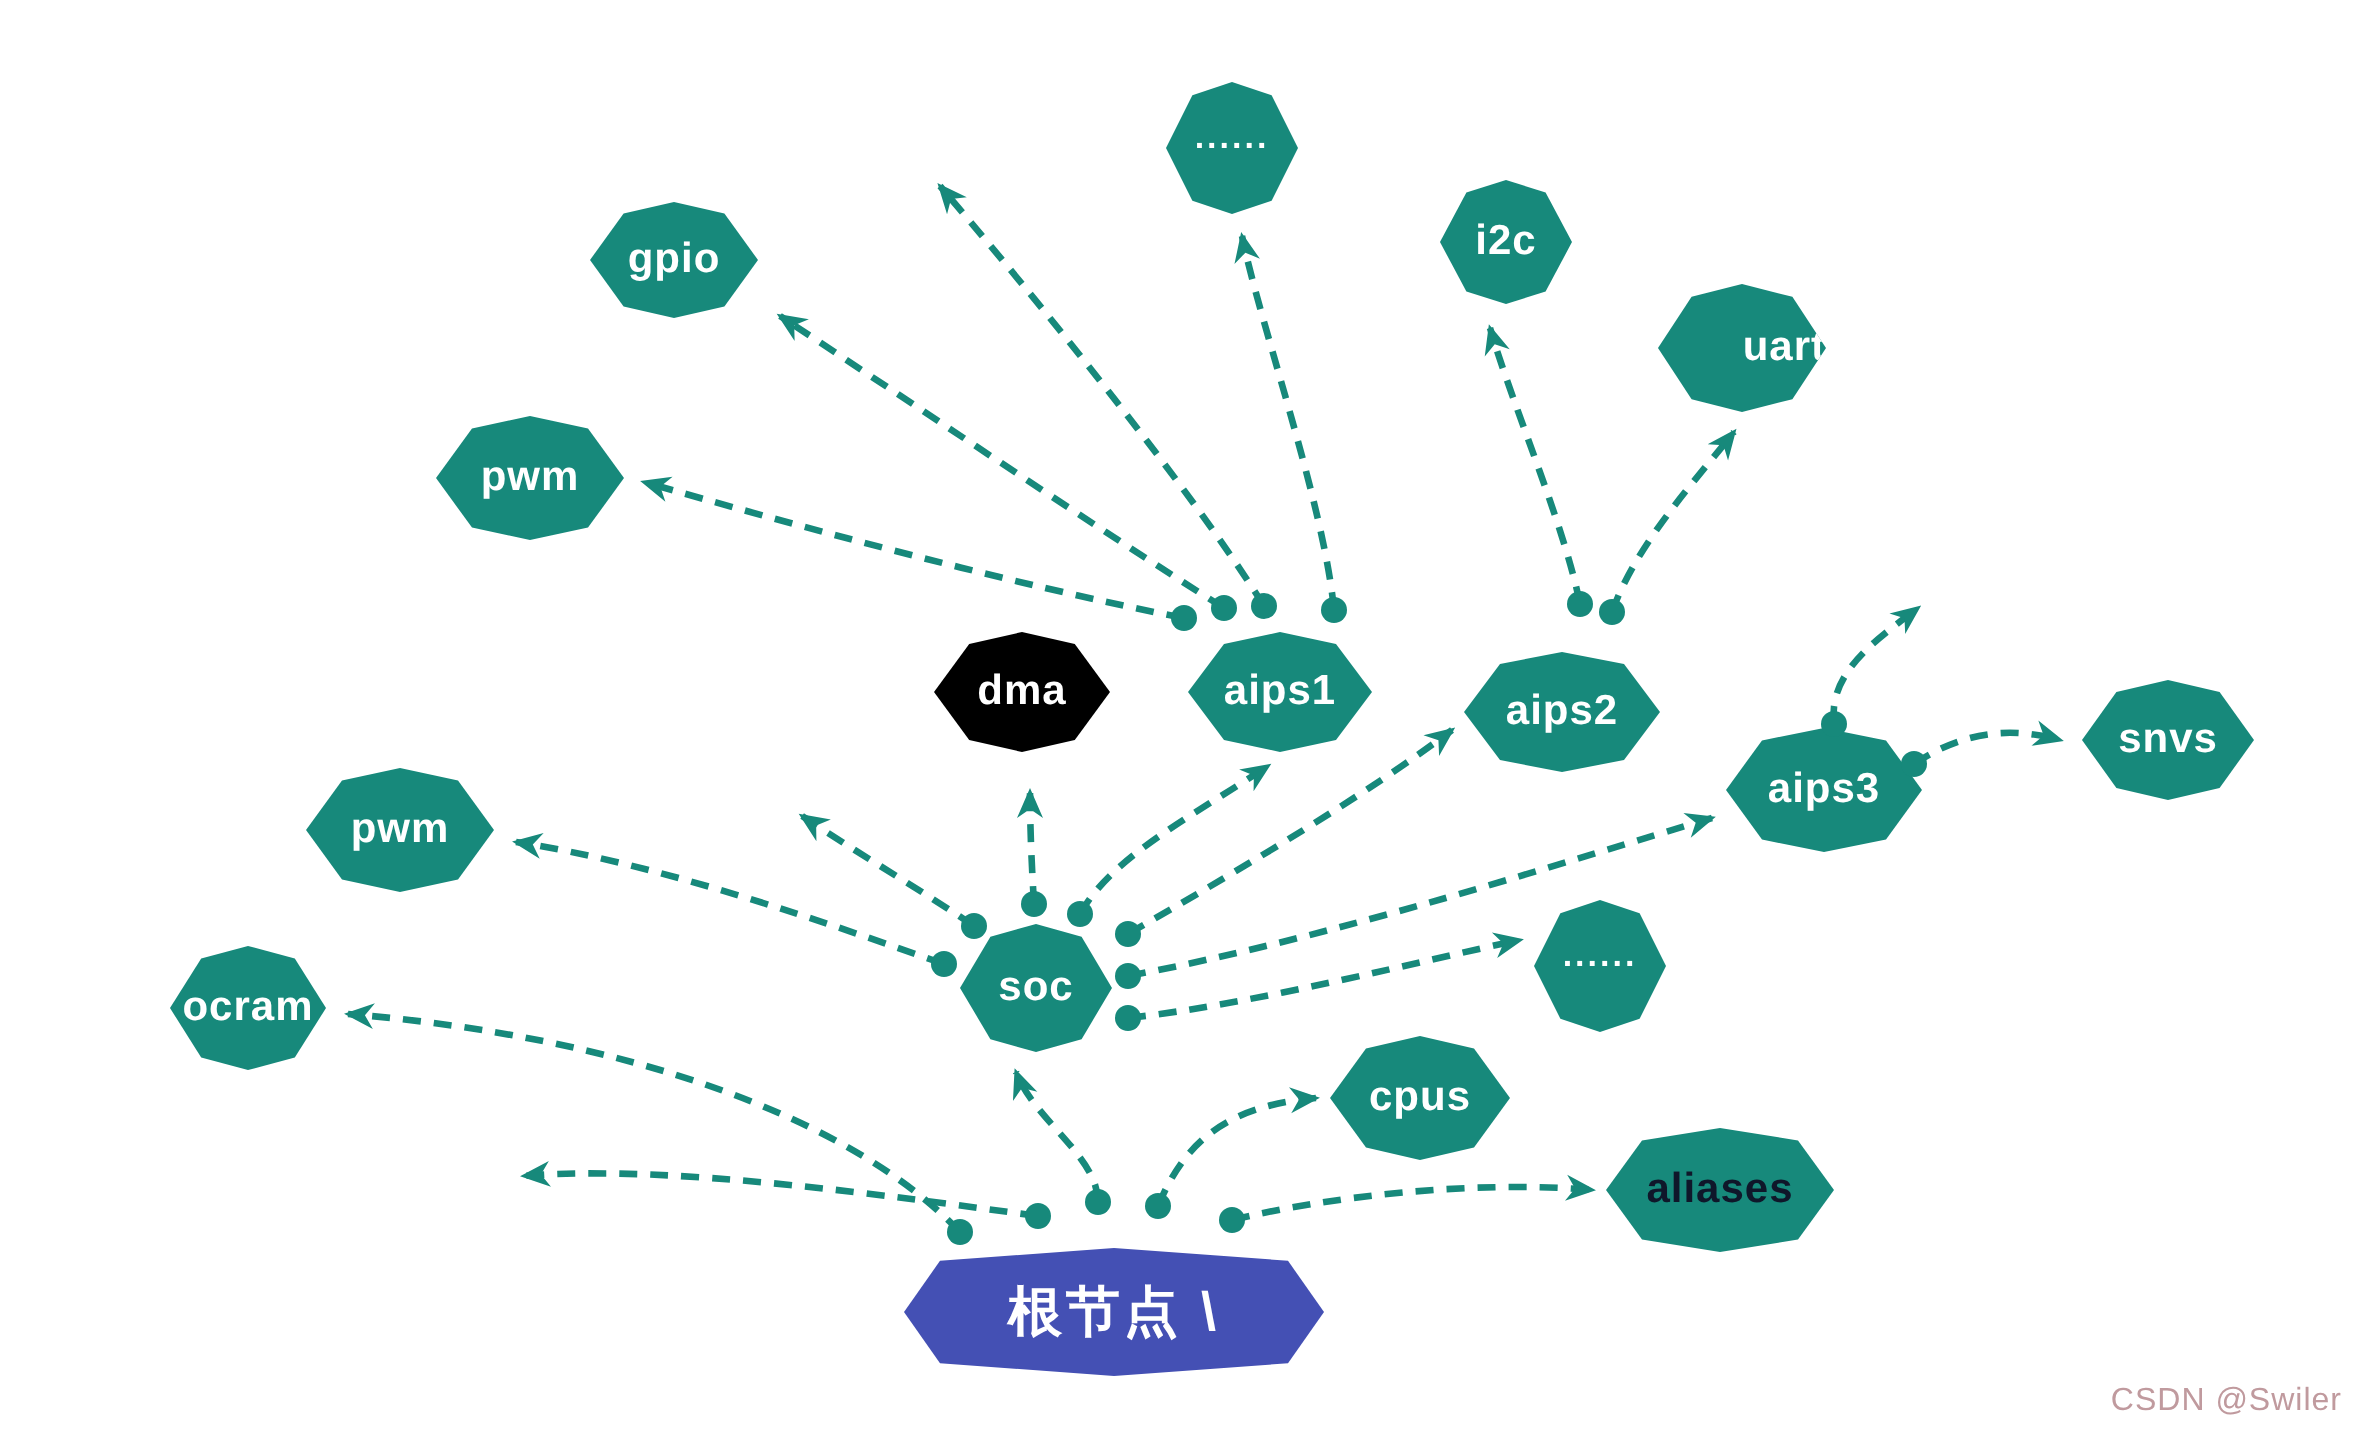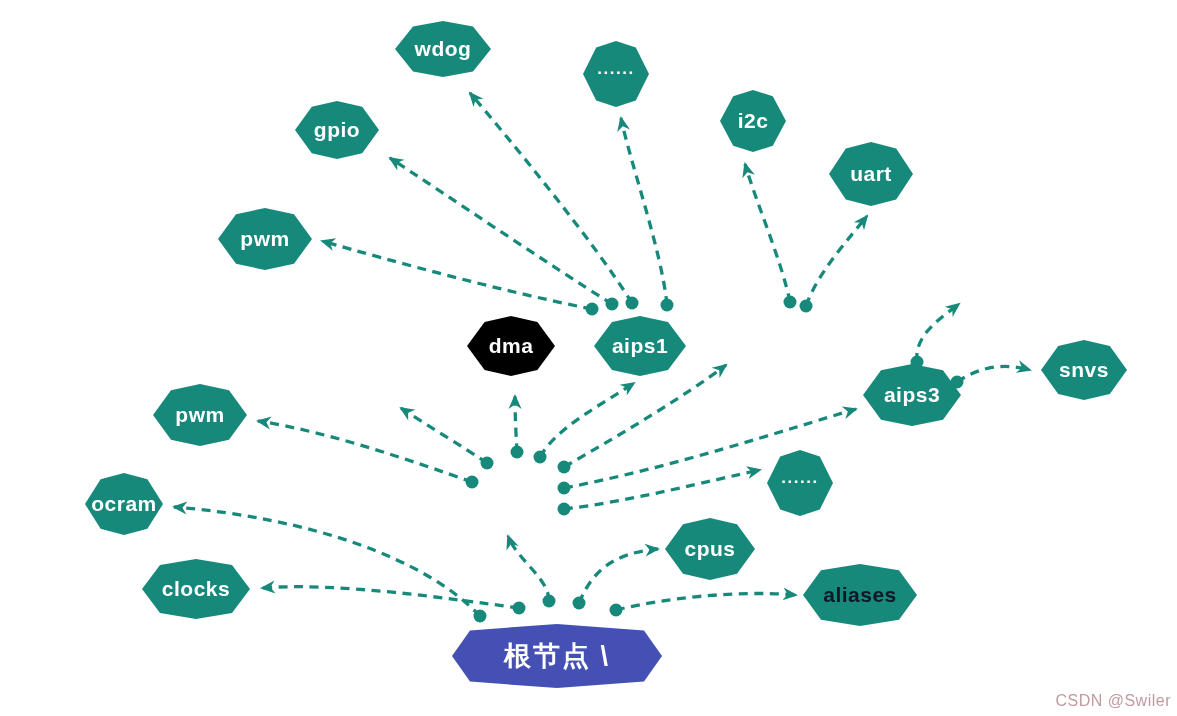--- a/index.html
+++ b/index.html
@@ -39,61 +39,61 @@
     font-size:16px;
     color:#c09a9e;
     letter-spacing:0.5px;
   }
 </style>
 </head>
 <body>
 
 <div id="stage" style="background: rgb(255, 255, 255);">
   <div id="node-layer">
-      <div class="node peripheral" style="left: 395px; top: 21px; width: 96px; height: 56px; background: rgb(23, 137, 123); color: rgb(255, 255, 255); clip-path: polygon(0px 28px, 18px 5.6px, 48px 0px, 78px 5.6px, 96px 28px, 78px 50.4px, 48px 56px, 18px 50.4px);">
-        <span class="node-label">wdog</span>
-      </div>
       <div class="node peripheral" style="left: 295px; top: 101px; width: 84px; height: 58px; background: rgb(23, 137, 123); color: rgb(255, 255, 255); clip-path: polygon(0px 29px, 16.8px 5.8px, 42px 0px, 67.2px 5.8px, 84px 29px, 67.2px 52.2px, 42px 58px, 16.8px 52.2px);">
         <span class="node-label">gpio</span>
       </div>
       <div class="node ellipsis" style="left: 583px; top: 41px; width: 66px; height: 66px; background: rgb(23, 137, 123); color: rgb(255, 255, 255); clip-path: polygon(0px 33px, 13.2px 6.6px, 33px 0px, 52.8px 6.6px, 66px 33px, 52.8px 59.4px, 33px 66px, 13.2px 59.4px);">
         <span class="node-label">......</span>
       </div>
       <div class="node peripheral" style="left: 720px; top: 90px; width: 66px; height: 62px; background: rgb(23, 137, 123); color: rgb(255, 255, 255); clip-path: polygon(0px 31px, 13.2px 6.2px, 33px 0px, 52.8px 6.2px, 66px 31px, 52.8px 55.8px, 33px 62px, 13.2px 55.8px); text-align: right;">
         <span class="node-label">i2c</span>
       </div>
-      <div class="node peripheral" style="left: 829px; top: 142px; width: 84px; height: 64px; background: rgb(23, 137, 123); color: rgb(255, 255, 255); clip-path: polygon(0px 32px, 16.8px 6.4px, 42px 0px, 67.2px 6.4px, 84px 32px, 67.2px 57.6px, 42px 64px, 16.8px 57.6px);">
+      <div class="node peripheral" style="left: 829px; top: 142px; width: 84px; height: 64px; background: rgb(23, 137, 123); color: rgb(255, 255, 255); clip-path: polygon(0px 32px, 16.8px 6.4px, 42px 0px, 67.2px 6.4px, 84px 32px, 67.2px 57.6px, 42px 64px, 16.8px 57.6px); justify-content: flex-end;">
         <span class="node-label">uart</span>
       </div>
       <div class="node peripheral" style="left: 218px; top: 208px; width: 94px; height: 62px; background: rgb(23, 137, 123); color: rgb(255, 255, 255); clip-path: polygon(0px 31px, 18px 6.2px, 47px 0px, 76px 6.2px, 94px 31px, 76px 55.8px, 47px 62px, 18px 55.8px);">
         <span class="node-label">pwm</span>
       </div>
       <div class="node peripheral" style="left: 1041px; top: 340px; width: 86px; height: 60px; background: rgb(23, 137, 123); color: rgb(255, 255, 255); clip-path: polygon(0px 30px, 17.2px 6px, 43px 0px, 68.8px 6px, 86px 30px, 68.8px 54px, 43px 60px, 17.2px 54px);">
         <span class="node-label">snvs</span>
       </div>
       <div class="node peripheral" style="left: 467px; top: 316px; width: 88px; height: 60px; background: #000000; color: rgb(255, 255, 255); clip-path: polygon(0px 30px, 17.6px 6px, 44px 0px, 70.4px 6px, 88px 30px, 70.4px 54px, 44px 60px, 17.6px 54px);">
         <span class="node-label">dma</span>
       </div>
       <div class="node bus" style="left: 594px; top: 316px; width: 92px; height: 60px; background: rgb(23, 137, 123); color: rgb(255, 255, 255); clip-path: polygon(0px 30px, 18px 6px, 46px 0px, 74px 6px, 92px 30px, 74px 54px, 46px 60px, 18px 54px);">
         <span class="node-label">aips1</span>
       </div>
+      <div class="node bus" style="left: 732px; top: 326px; width: 98px; height: 60px; background: rgb(23, 137, 123); color: rgb(255, 255, 255); clip-path: polygon(0px 30px, 18px 6px, 49px 0px, 80px 6px, 98px 30px, 80px 54px, 49px 60px, 18px 54px);">
+        <span class="node-label">aips2</span>
+      </div>
       <div class="node bus" style="left: 863px; top: 364px; width: 98px; height: 62px; background: rgb(23, 137, 123); color: rgb(255, 255, 255); clip-path: polygon(0px 31px, 18px 6.2px, 49px 0px, 80px 6.2px, 98px 31px, 80px 55.8px, 49px 62px, 18px 55.8px);">
         <span class="node-label">aips3</span>
       </div>
       <div class="node peripheral" style="left: 153px; top: 384px; width: 94px; height: 62px; background: rgb(23, 137, 123); color: rgb(255, 255, 255); clip-path: polygon(0px 31px, 18px 6.2px, 47px 0px, 76px 6.2px, 94px 31px, 76px 55.8px, 47px 62px, 18px 55.8px);">
         <span class="node-label">pwm</span>
       </div>
       <div class="node peripheral" style="left: 85px; top: 473px; width: 78px; height: 62px; background: rgb(23, 137, 123); color: rgb(255, 255, 255); clip-path: polygon(0px 31px, 15.6px 6.2px, 39px 0px, 62.4px 6.2px, 78px 31px, 62.4px 55.8px, 39px 62px, 15.6px 55.8px);">
         <span class="node-label">ocram</span>
       </div>
+      <div class="node bus" style="left: 480px; top: 462px; width: 76px; height: 64px; background: rgb(23, 137, 123); color: rgb(255, 255, 255); clip-path: polygon(0px 32px, 15.2px 6.4px, 38px 0px, 60.8px 6.4px, 76px 32px, 60.8px 57.6px, 38px 64px, 15.2px 57.6px);">
+        <span class="node-label">soc</span>
+      </div>
       <div class="node ellipsis" style="left: 767px; top: 450px; width: 66px; height: 66px; background: rgb(23, 137, 123); color: rgb(255, 255, 255); clip-path: polygon(0px 33px, 13.2px 6.6px, 33px 0px, 52.8px 6.6px, 66px 33px, 52.8px 59.4px, 33px 66px, 13.2px 59.4px);">
         <span class="node-label">......</span>
-      </div>
-      <div class="node peripheral" style="left: 142px; top: 559px; width: 108px; height: 60px; background: rgb(23, 137, 123); color: rgb(255, 255, 255); clip-path: polygon(0px 30px, 18px 6px, 54px 0px, 90px 6px, 108px 30px, 90px 54px, 54px 60px, 18px 54px);">
-        <span class="node-label">clocks</span>
       </div>
       <div class="node peripheral" style="left: 665px; top: 518px; width: 90px; height: 62px; background: rgb(23, 137, 123); color: rgb(255, 255, 255); clip-path: polygon(0px 31px, 18px 6.2px, 45px 0px, 72px 6.2px, 90px 31px, 72px 55.8px, 45px 62px, 18px 55.8px);">
         <span class="node-label">cpus</span>
       </div>
       <div class="node peripheral" style="left: 803px; top: 564px; width: 114px; height: 62px; background: rgb(23, 137, 123); color: #0f172a; clip-path: polygon(0px 31px, 18px 6.2px, 57px 0px, 96px 6.2px, 114px 31px, 96px 55.8px, 57px 62px, 18px 55.8px);">
         <span class="node-label">aliases</span>
       </div>
       <div class="node root" style="left: 452px; top: 624px; width: 210px; height: 64px; background: rgb(68, 80, 180); color: rgb(255, 255, 255); clip-path: polygon(0px 32px, 18px 6.4px, 105px 0px, 192px 6.4px, 210px 32px, 192px 57.6px, 105px 64px, 18px 57.6px);">
         <span class="node-label">根节点  \</span>
       </div>

